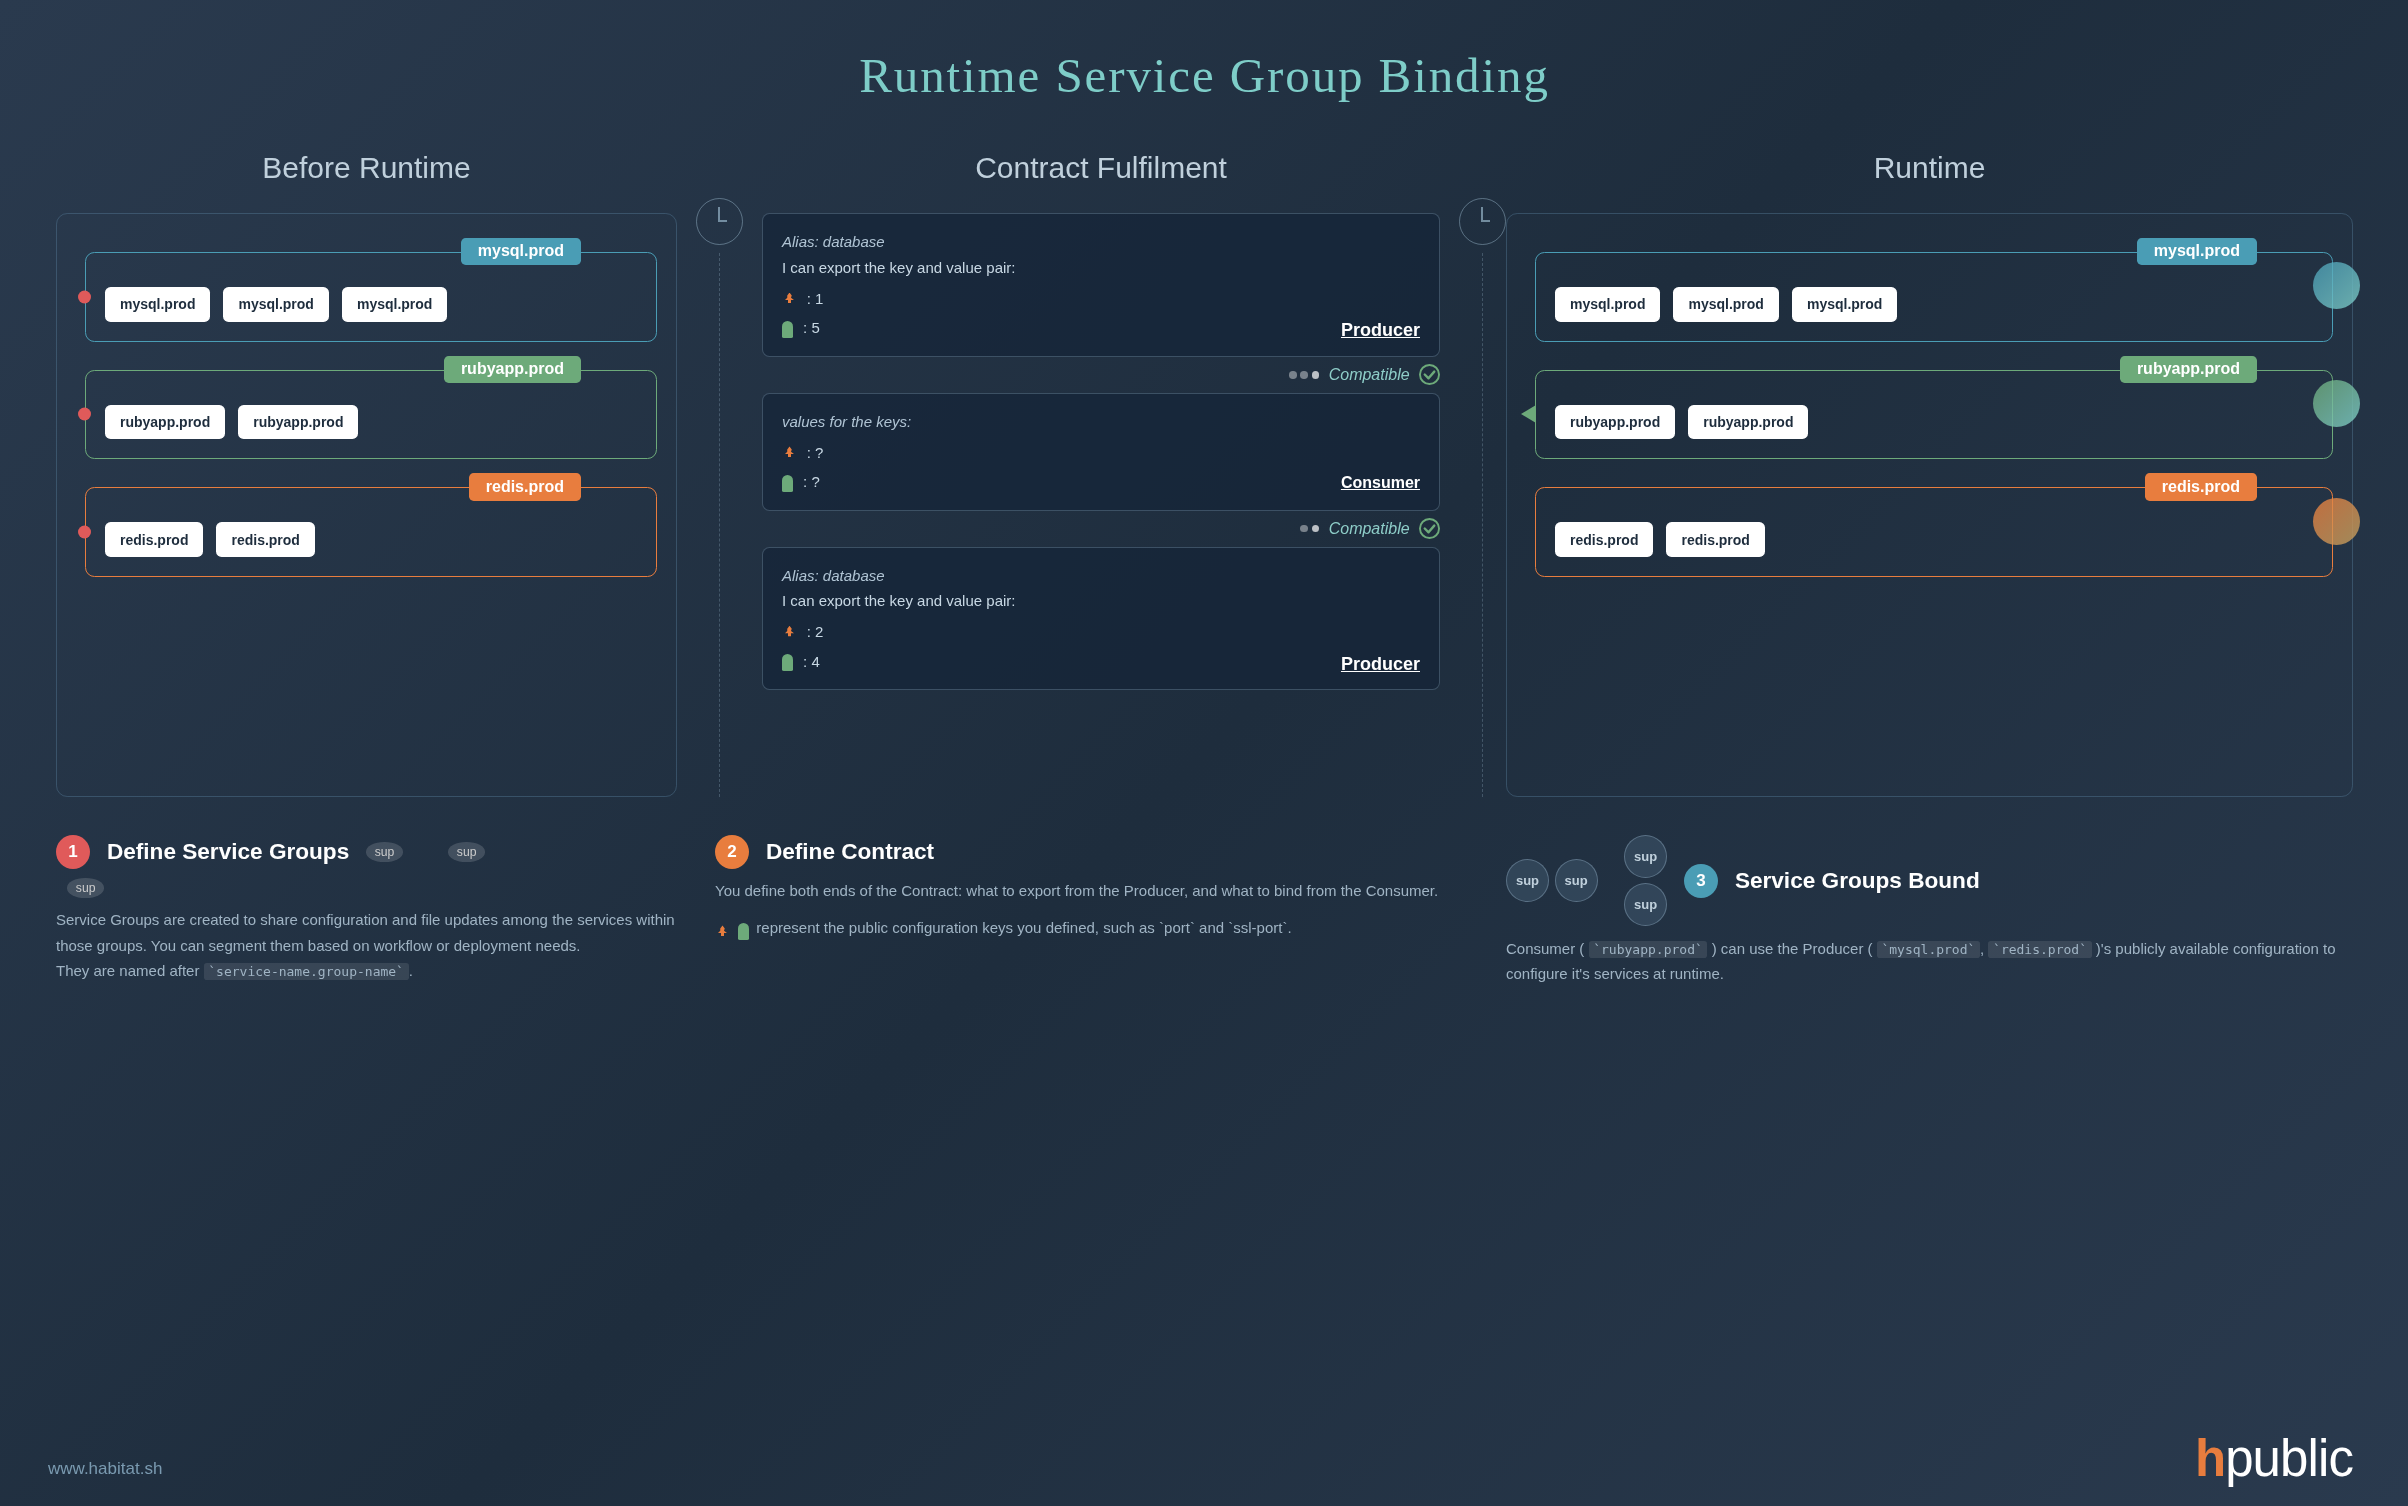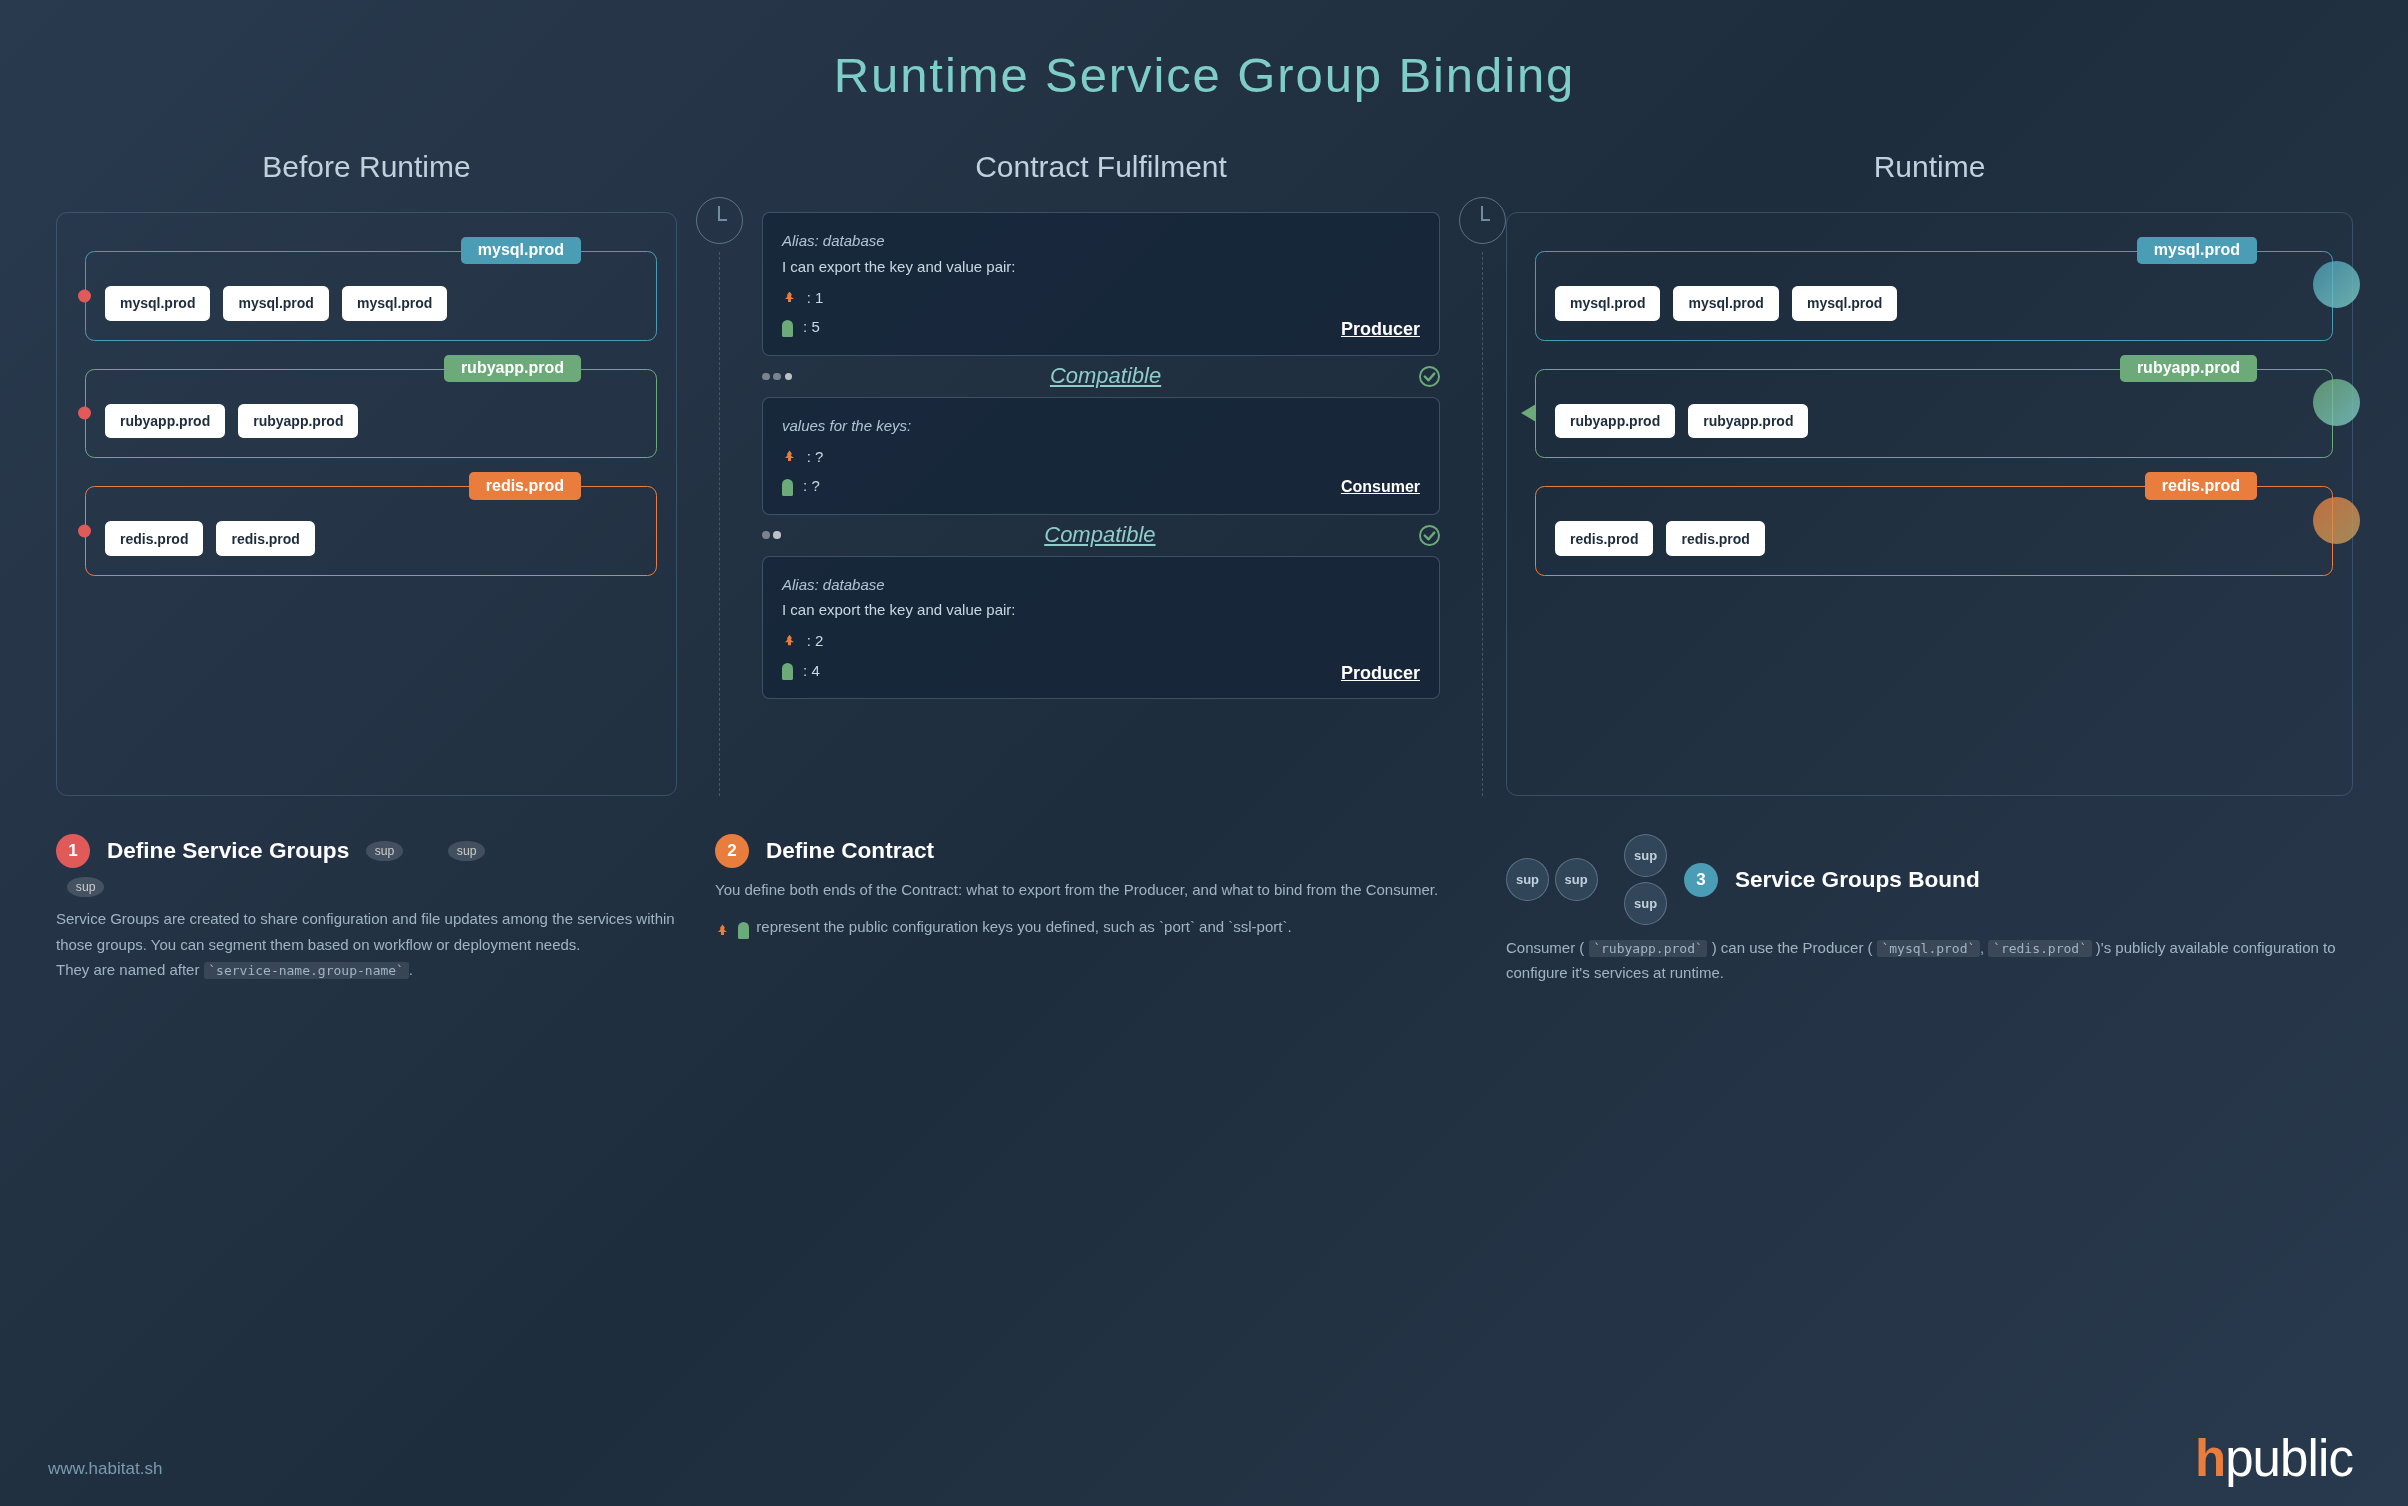--- a/index.html
+++ b/index.html
@@ -22,20 +22,21 @@
       text-align: center;
       color: #e8e8e8;
       font-size: 49px;
       font-weight: 300;
       letter-spacing: 1.9px;
       margin-bottom: 47px;
       padding-top: 9.4px;
     }
     .page-title span {
       color: #7ecdc8;
+      font-family: Liberation Serif, serif;
     }
     .step-number {
       display: inline-flex;
       align-items: center;
       justify-content: center;
       width: 34px;
       height: 34px;
       border-radius: 50%;
       font-size: 17px;
       font-weight: 700;
@@ -149,27 +150,26 @@
     .contract-box .role-tag {
       font-size: 18px;
       font-weight: 700;
       color: #fff;
       text-decoration: underline;
     }
 
     .compat-row {
       display: flex;
       align-items: center;
-      justify-content: space-between;
+      justify-content: flex-end;
       gap: 9.4px;
       margin: 7.5px 0;
       color: #8ecdc8;
       font-style: italic;
-      font-size: 22px;
-      text-decoration: underline;
+      font-size: 16px;
     }
 
     .three-dots {
       display: flex;
       gap: 3.8px;
     }
     .three-dot {
       width: 7.5px;
       height: 7.5px;
       border-radius: 50%;

